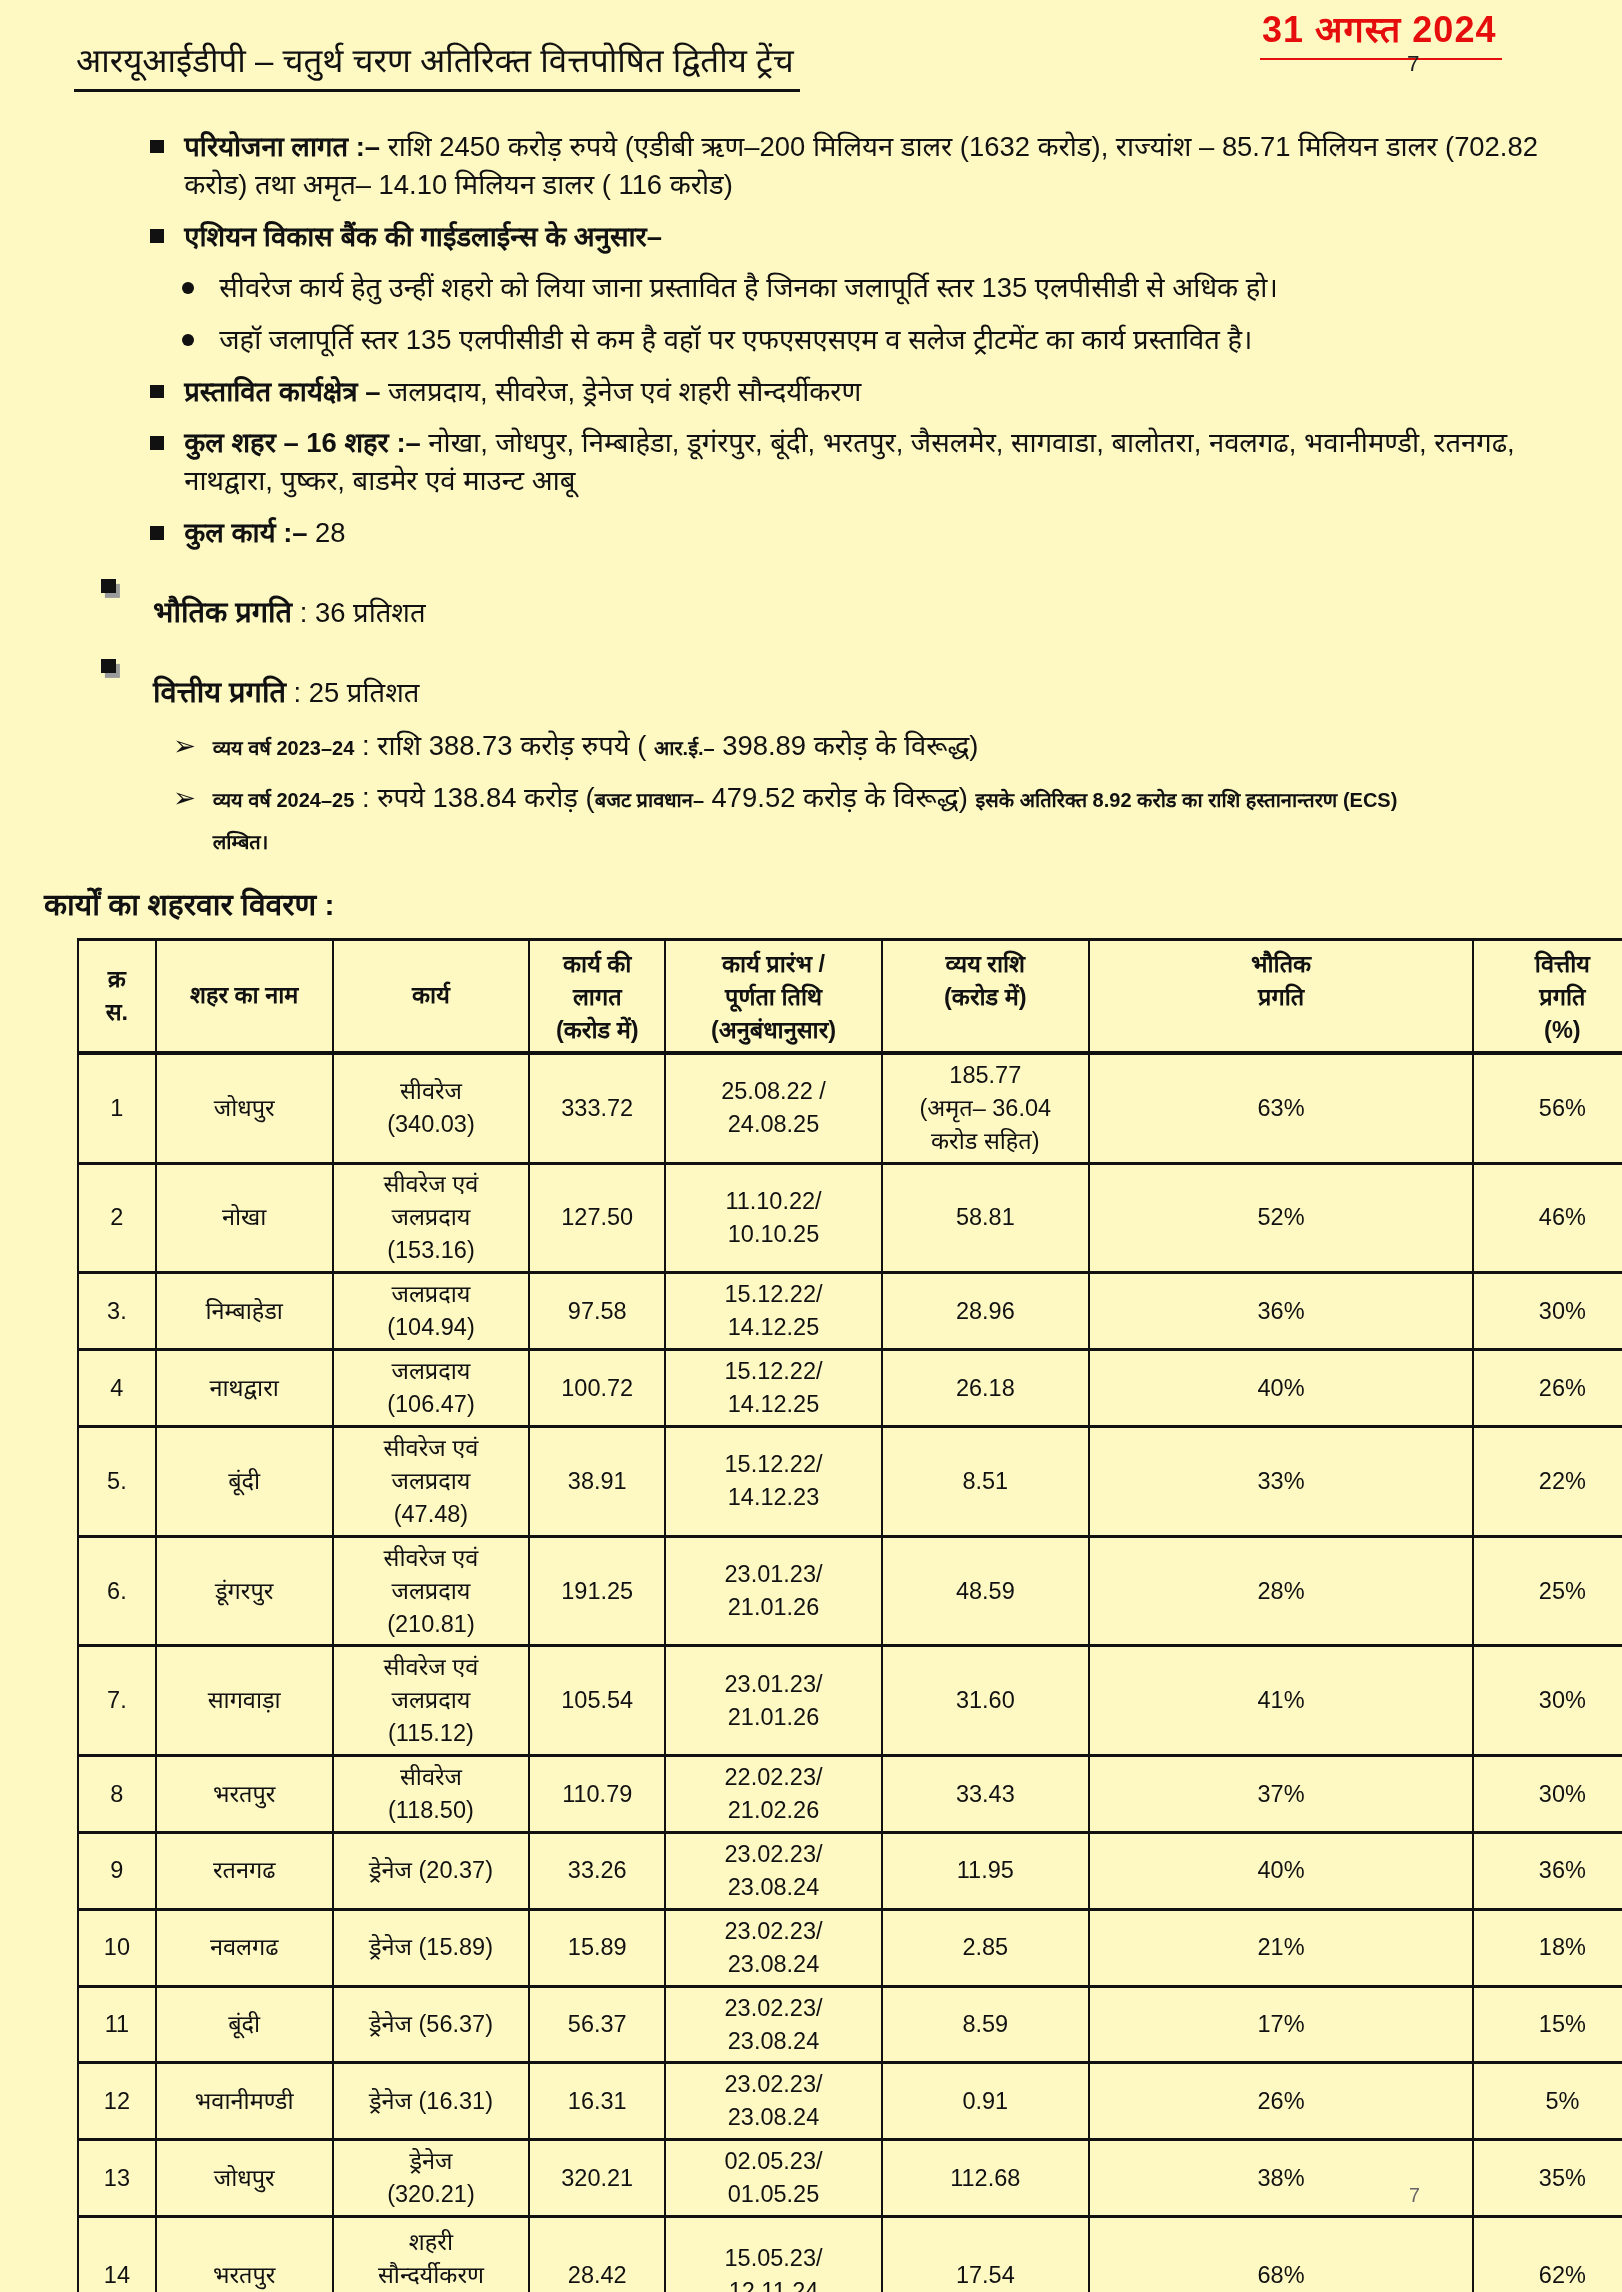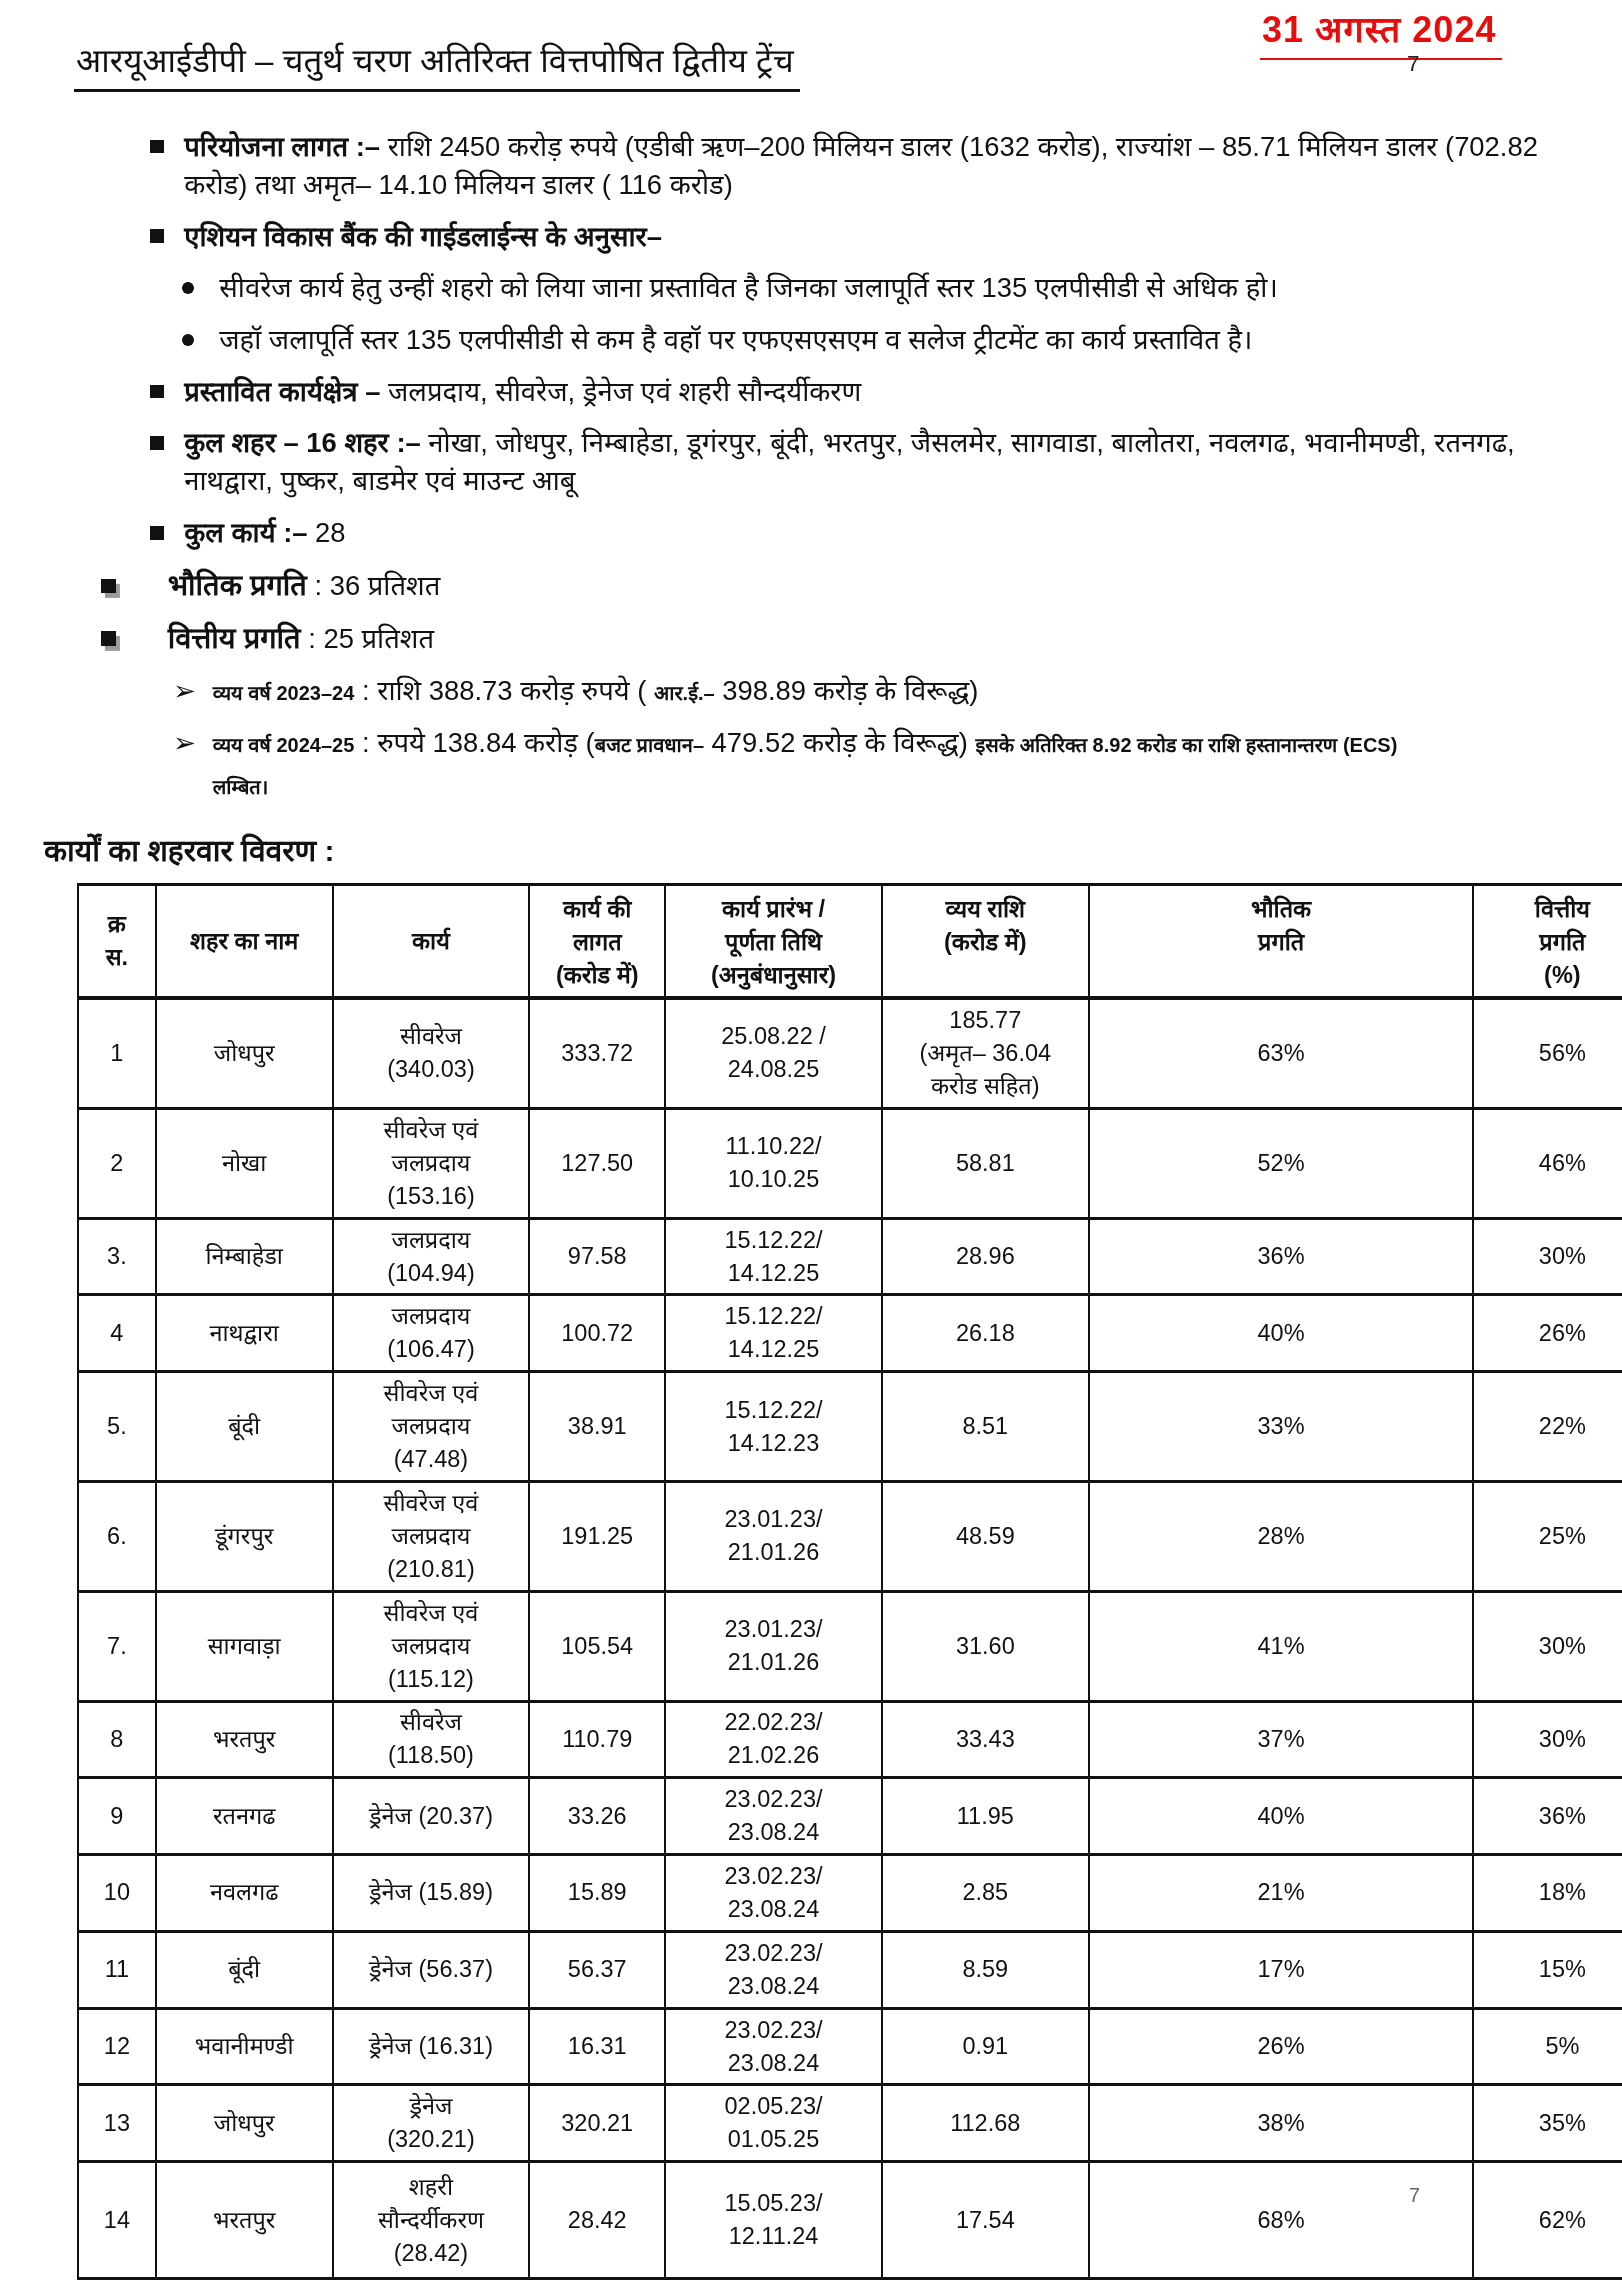--- a/index.html
+++ b/index.html
@@ -1,18 +1,18 @@
 <!DOCTYPE html>
 <html><head>
 <meta charset="utf-8">
 <style>
   html,body { margin:0; padding:0; background:#777; }
   .page {
     position:relative; width:1622px; height:2293px; margin:0 auto;
-    background:#ffffff; overflow:hidden;
+    background:#fef9c3; overflow:hidden;
     font-family:"Liberation Sans","DejaVu Sans",sans-serif;
     color:#111;
   }
   
   .date {
     position:absolute; top:3.9px; left:1260px;
     font-size:36px; font-weight:bold; color:#e60d0d;
     border-bottom:2.9px solid #e60d0d; padding:0 5.9px 4.9px 2px;
     letter-spacing:1px; white-space:nowrap;
   }
@@ -35,21 +35,21 @@
   ul.bullets { list-style:none; margin:0; padding:0; }
   ul.bullets li { display:flex; align-items:flex-start; margin-bottom:13.7px; }
   ul.bullets li .btext { font-size:27.4px; line-height:38px; max-width:1372px; }
   .seg { font-weight:normal; }
   .seg.b { font-weight:bold; }
   .marker { flex:0 0 auto; display:inline-block; }
   li.m-square { margin-left:150px; }
   li.m-square .marker { width:13.7px; height:13.7px; background:#111; margin:11.8px 20.6px 0 0; }
   li.m-dot { margin-left:182px; margin-bottom:12.7px; }
   li.m-dot .marker { width:11.8px; height:11.8px; background:#111; border-radius:50%; margin:12.7px 25.5px 0 0; }
-  li.m-shadow { margin-left:101px; margin-bottom:8.8px; }
+  li.m-shadow { margin-left:101px; margin-bottom:8.8px;flex-direction:column; }
   li.m-shadow .marker { width:14.7px; height:14.7px; background:#111; box-shadow:3.9px 4.9px 0 #9a9a9a; margin:12.7px 0 0 0; }
   li.m-shadow .btext { margin-left:52px; }
   li.m-shadow .btext .seg.b { font-size:29px; }
   li.sp-after { margin-bottom:20.6px; }
   
   .total-line { margin:19.6px 0 0 98px; font-size:27.4px; line-height:43px; }
   .total-line .seg:first-child { font-size:31px; font-weight:bold; }
   
   ol.arrows { list-style:none; margin:9.8px 0 0 0; padding:0; }
   ol.arrows li { display:flex; align-items:flex-start; margin:2px 0 9.8px 173px; }

